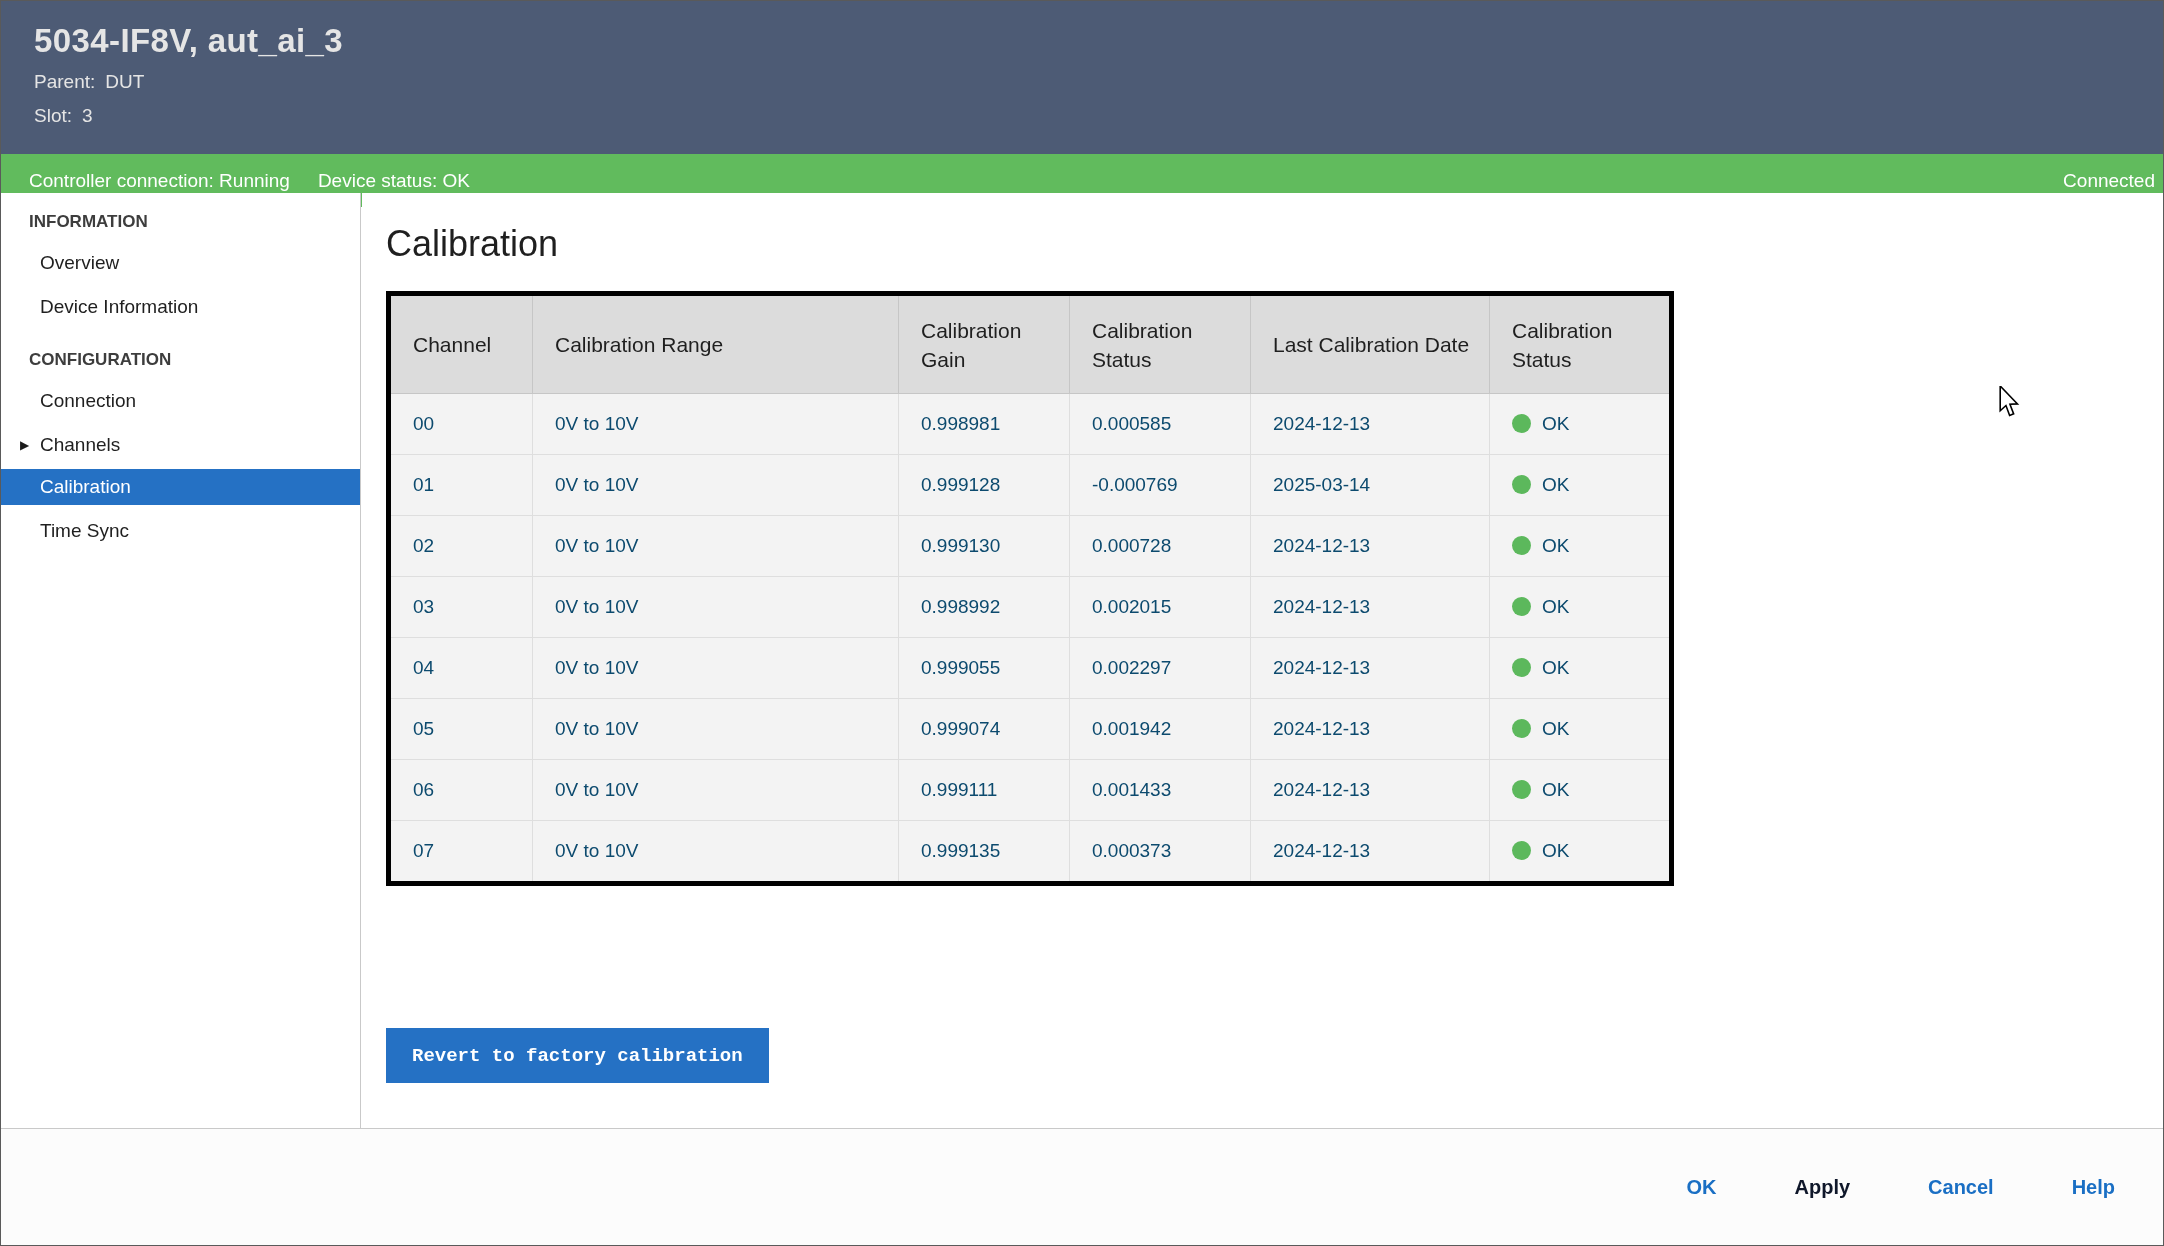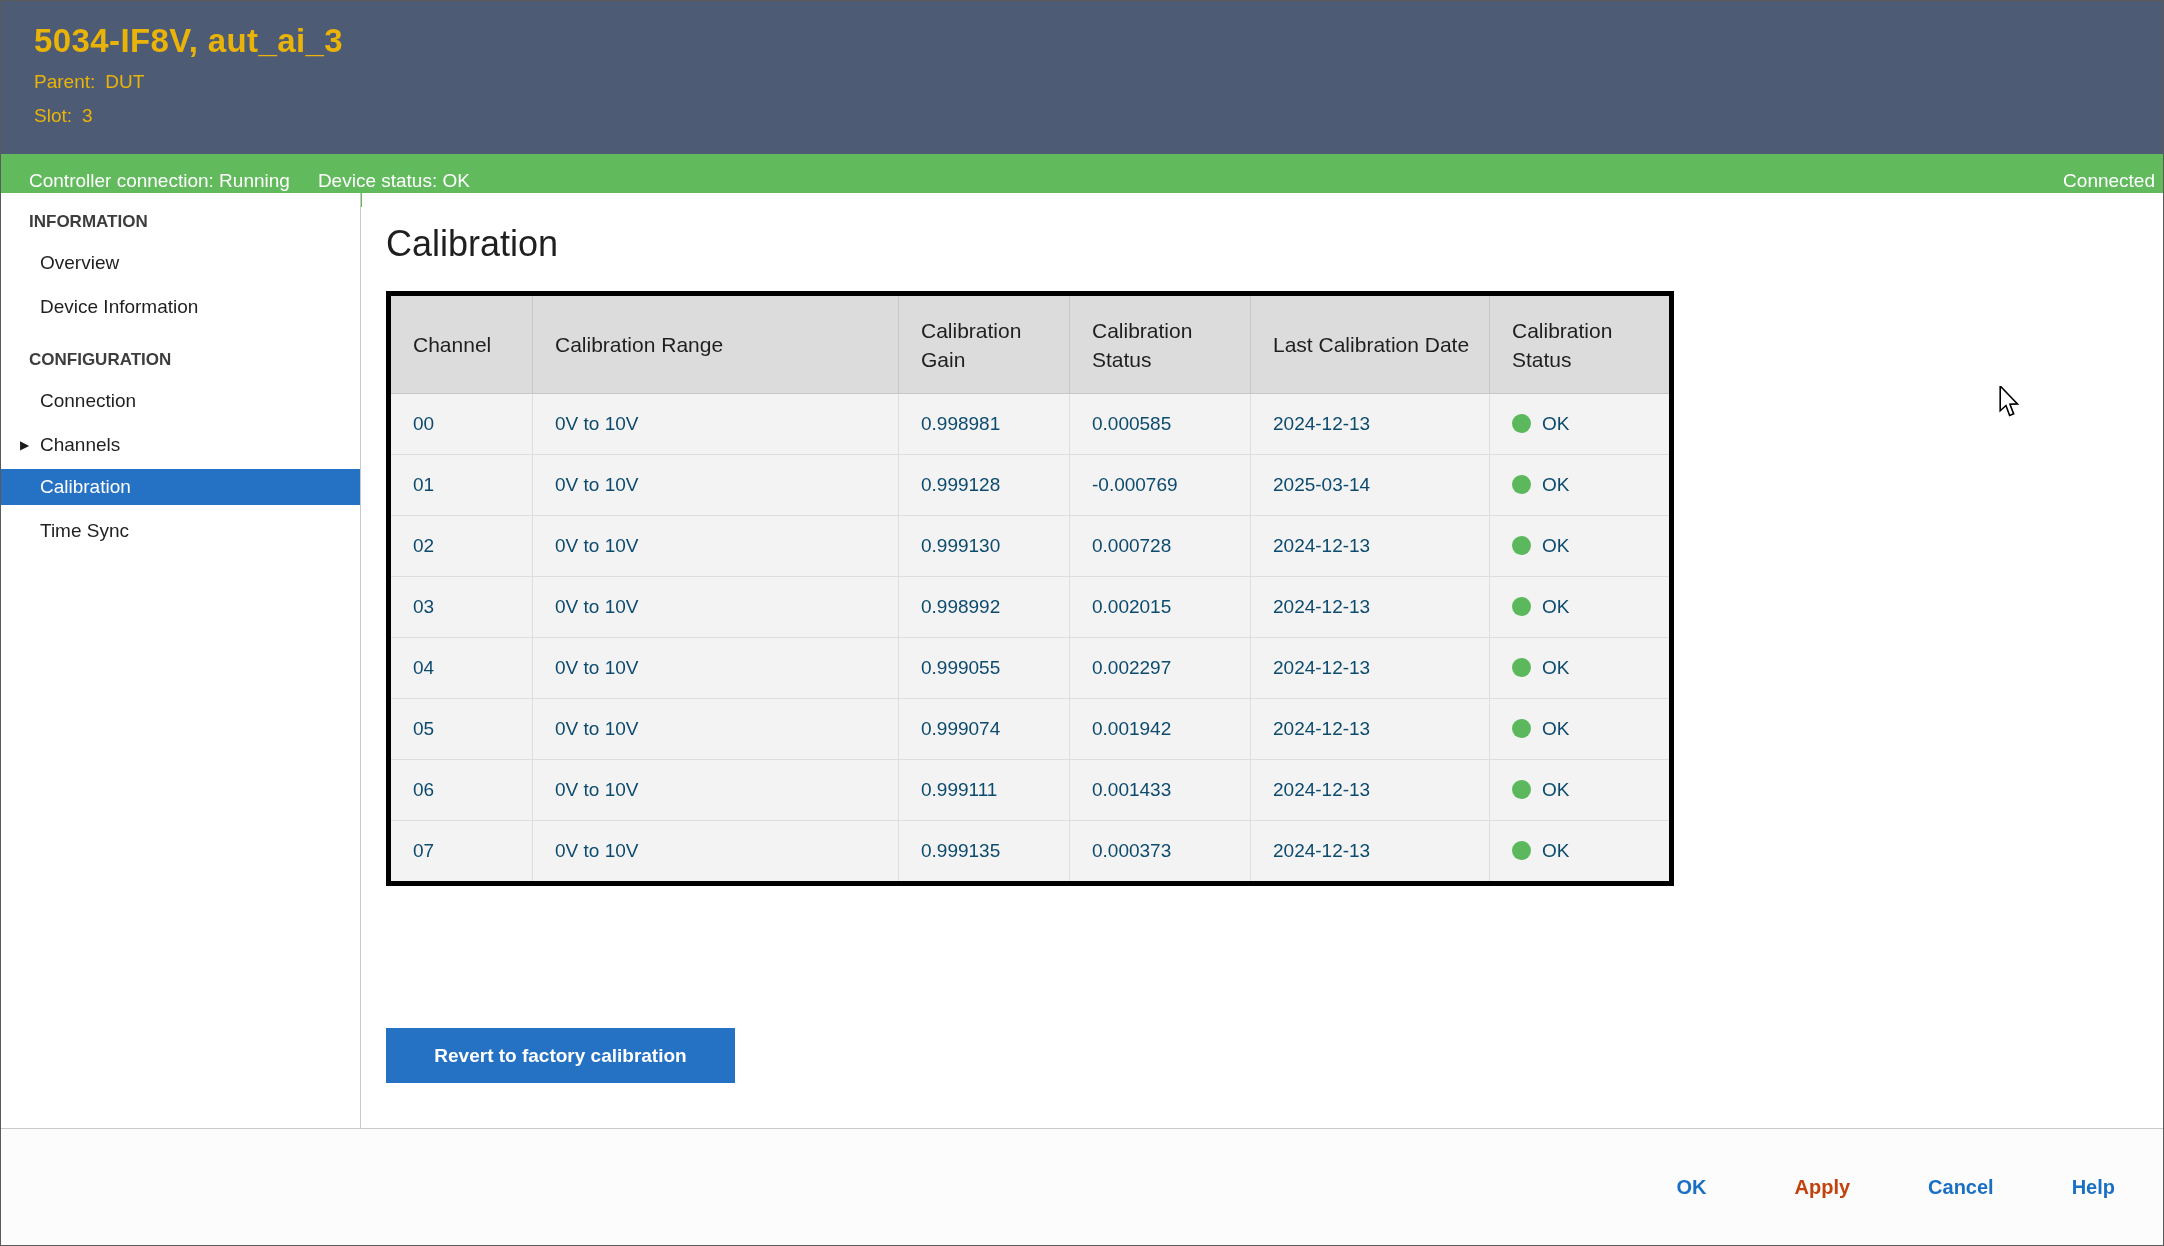--- a/index.html
+++ b/index.html
@@ -5,21 +5,21 @@
   html, body { margin:0; padding:0; background:#e8e8e8; }
   .window {
     position:relative; width:2164px; height:1246px; box-sizing:border-box;
     background:#ffffff; border:1px solid #5a5a5a; overflow:hidden;
     font-family:"Liberation Sans", sans-serif; color:#1f1f1f;
   }
 
   
   .titlebar {
     position:absolute; top:0; left:0; right:0; height:153px;
-    background:#4d5b75; color:#eab308; box-sizing:border-box;
+    background:#4d5b75; color:#e5e5e5; box-sizing:border-box;
     padding:20px 0 0 33px;
   }
   .titlebar h1 { margin:0; font-size:33px; font-weight:700; letter-spacing:0.4px; line-height:40px; }
   .titlebar .meta { font-size:19px; line-height:22px; margin-top:12px; }
   .titlebar .meta:first-of-type { margin-top:10px; }
   .titlebar .meta .k { margin-right:10px; }
 
   
   .statusbar {
     position:absolute; top:153px; left:0; right:0; height:53px;
@@ -71,40 +71,40 @@
   .cal-table td {
     background:#f3f3f3; font-size:19px; color:#0c4a6e; height:60px;
     padding:0 10px 0 22px; border:1px solid #dedede; vertical-align:middle;
     white-space:nowrap;
   }
   .dot {
     display:inline-block; width:19px; height:19px; border-radius:50%;
     background:#5cb85c; margin-right:11px; vertical-align:-3px;
   }
 
-  .actions { margin-top:142px; display:flex; gap:69px; }
+  .actions { margin-top:142px; display:flex; gap:69px;font-family:Liberation Mono, monospace; }
   .btn {
     background:#2571c4; color:#fff; border:none; font-family:inherit;
     font-size:19px; font-weight:700; height:55px; padding:0 26px; cursor:pointer;
   }
   .btn-wide { min-width:349px; }
   .btn-mid  { min-width:246px; }
 
   
   .footer {
     position:absolute; left:0; right:0; bottom:0; height:117px;
     border-top:1px solid #c9c9c9; background:#fcfcfc; box-sizing:border-box;
     display:flex; align-items:center; justify-content:flex-end;
     gap:78px; padding-right:48px;
   }
   .foot-btn {
     background:none; border:none; font-family:inherit; font-size:20px;
     font-weight:600; color:#1a6fc4; cursor:pointer; padding:0;
   }
-  .foot-btn.disabled { color:#c2410c;margin-left:10px; }
+  .foot-btn.disabled { color:#0f172a; }
 
   .cursor { position:absolute; left:1995px; top:385px; pointer-events:none; }
 </style>
 </head>
 <body>
 
 <div class="window">
 
   <header class="titlebar">
     <h1>5034-IF8V, aut_ai_3</h1>

